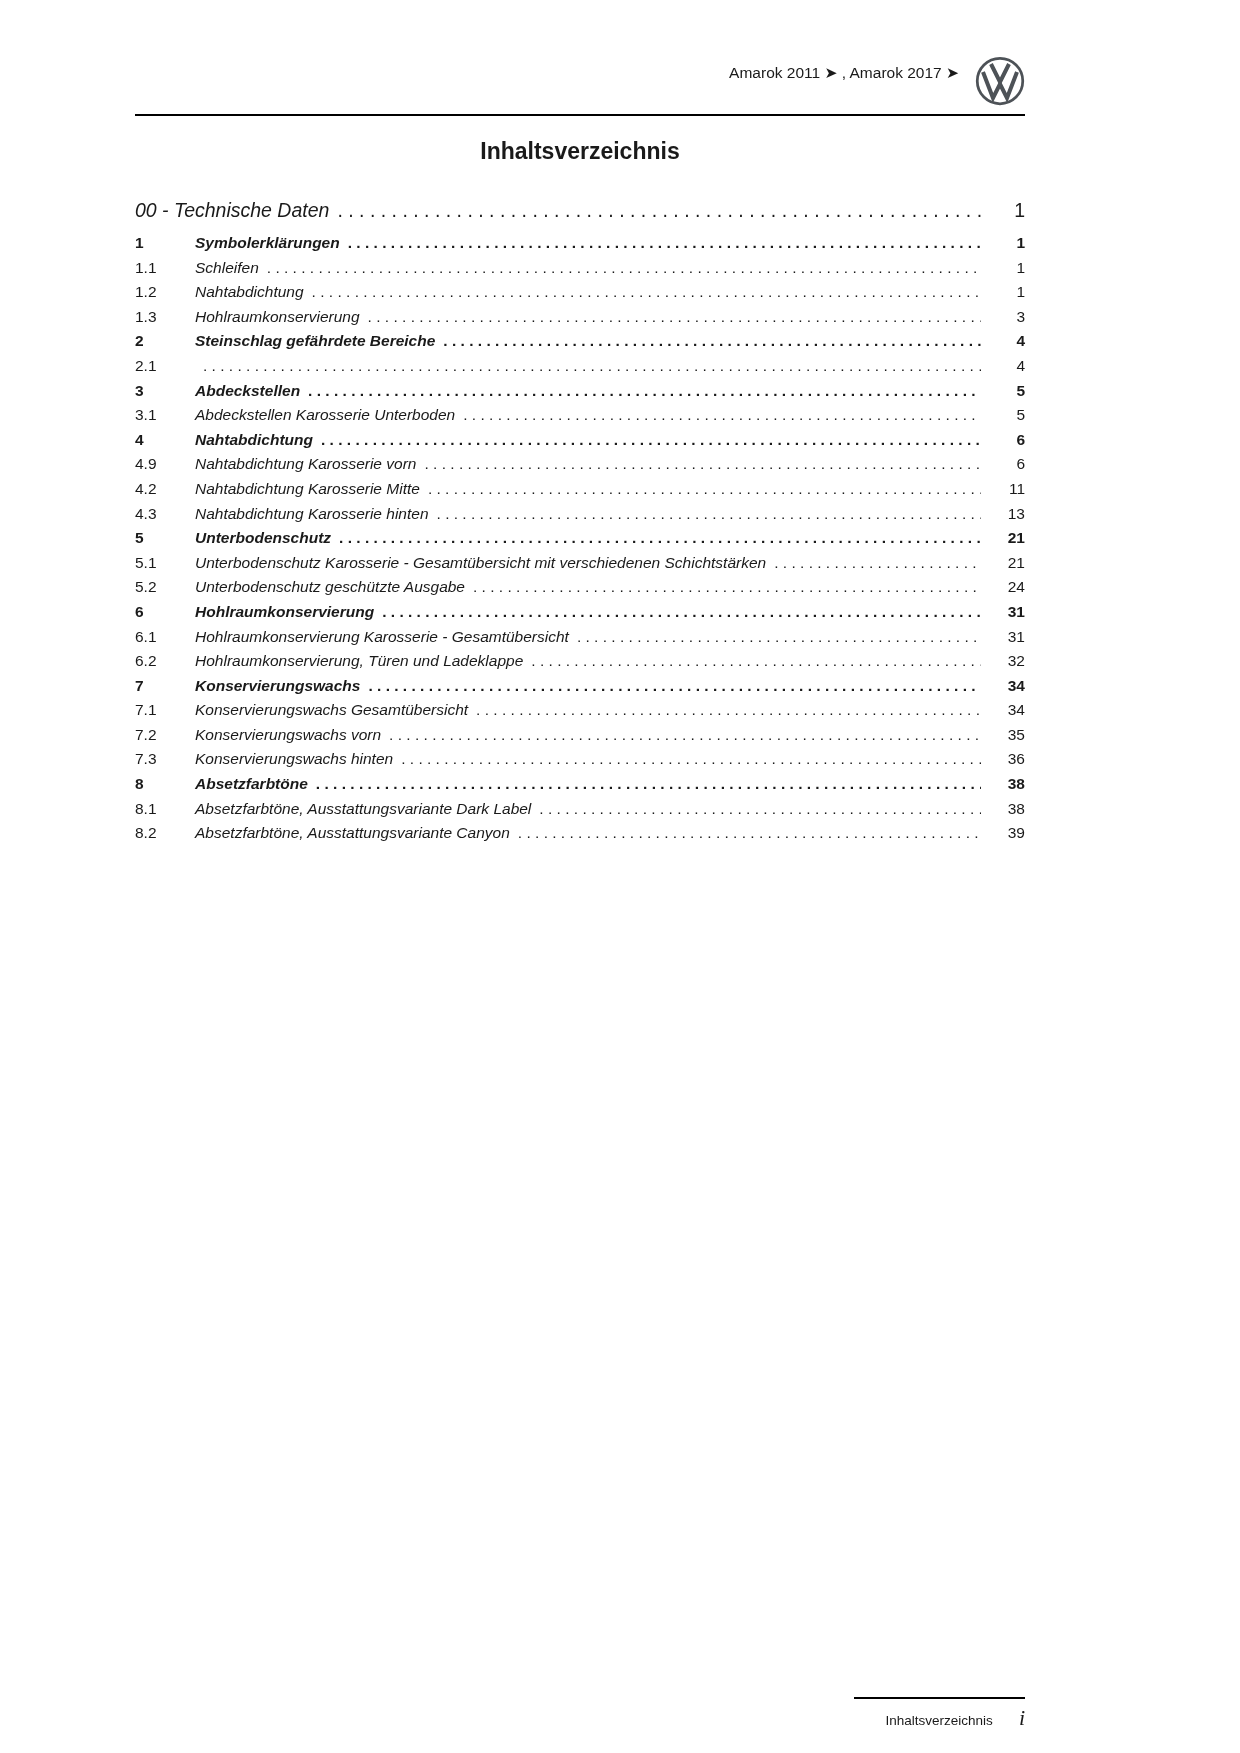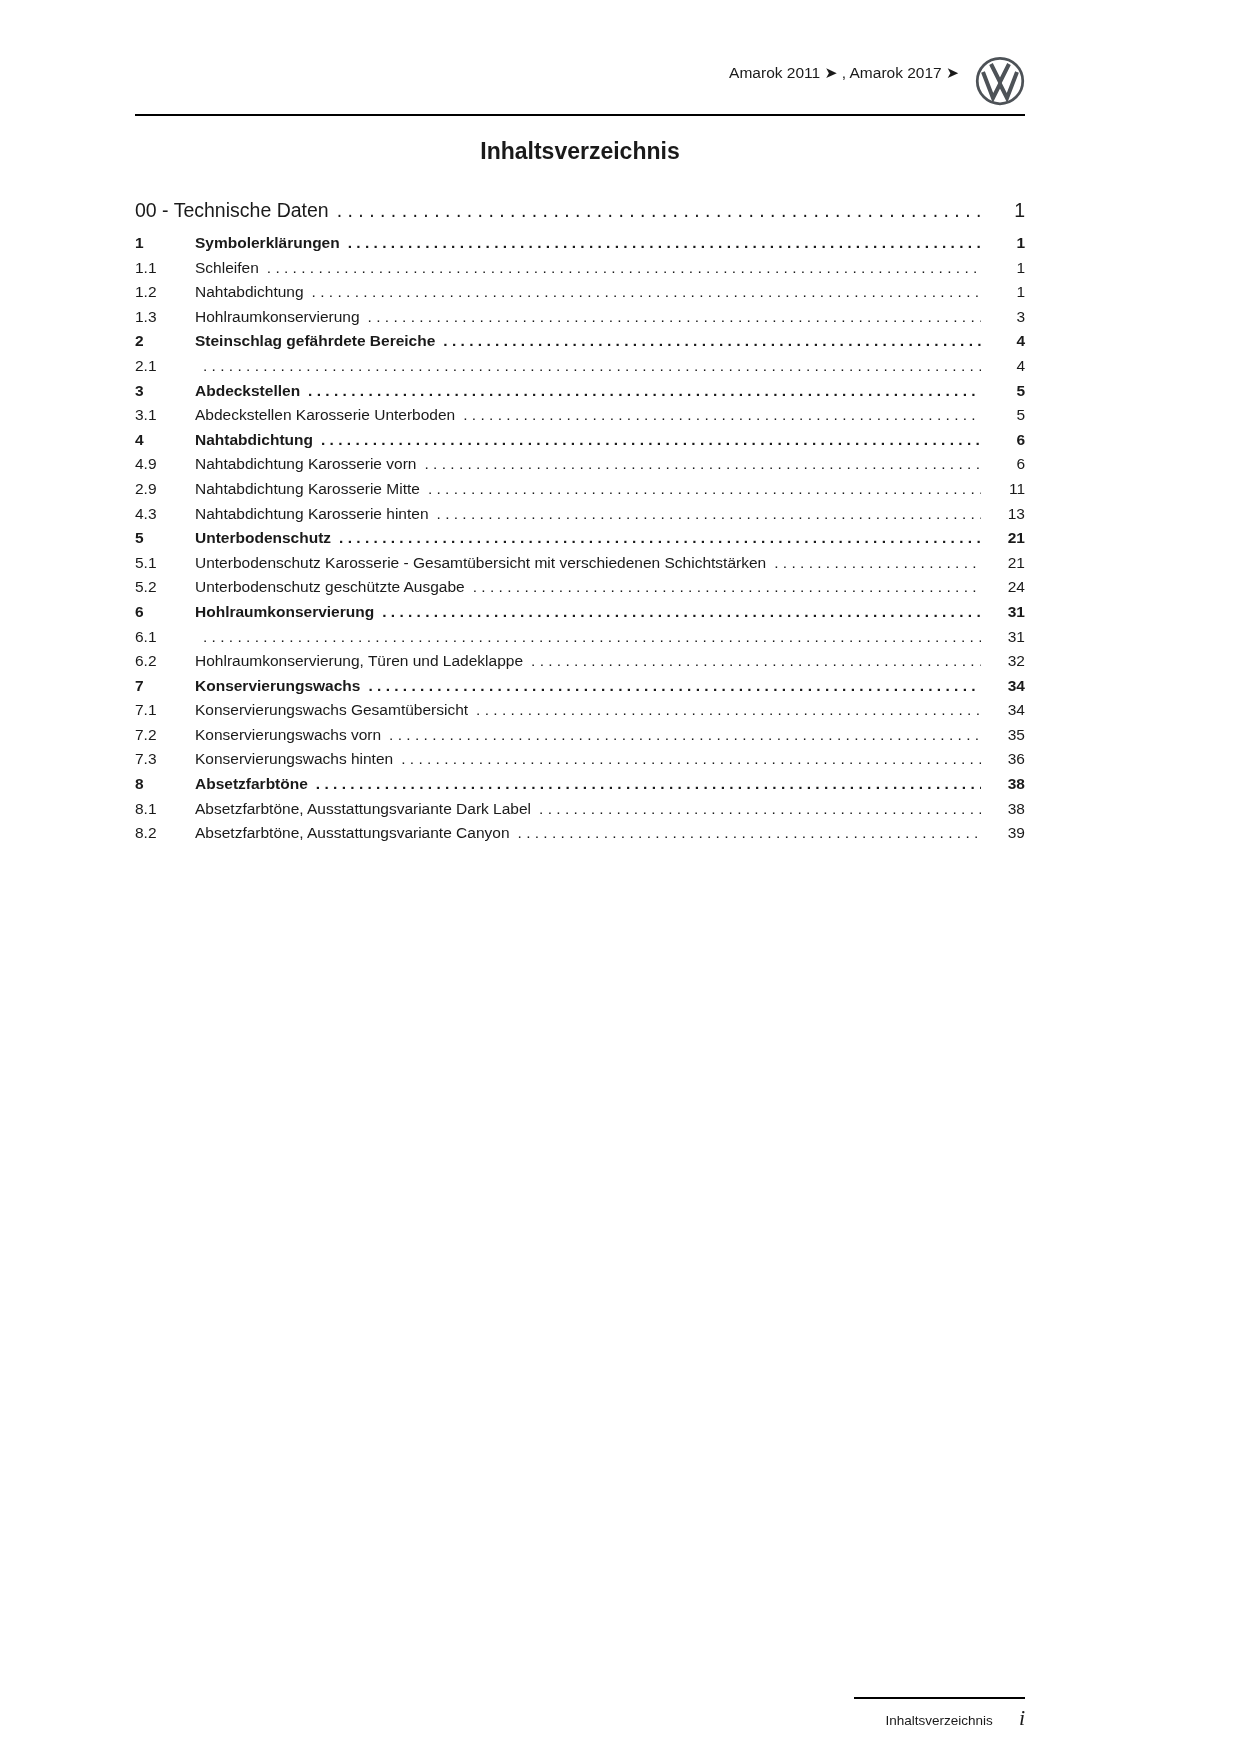--- a/index.html
+++ b/index.html
@@ -54,21 +54,21 @@
   }
   .toc-chapter .toc-label { white-space: nowrap; }
   .toc-row {
     display: flex;
     align-items: baseline;
     font-size: 15.5px;
     line-height: 24.6px;
   }
   .toc-row.bold { font-weight: bold; }
   .toc-num { flex: 0 0 60px; white-space: nowrap; }
-  .toc-label { white-space: nowrap; }
+  .toc-label { white-space: nowrap; font-style: italic; }
   .dots {
     flex: 1 1 0;
     min-width: 0;
     overflow: hidden;
     white-space: nowrap;
     margin: 0 6px 0 8px;
   }
   .toc-page { flex: 0 0 38px; text-align: right; white-space: nowrap; }
   
   .footer {
@@ -168,21 +168,21 @@
           <span class="dots">. . . . . . . . . . . . . . . . . . . . . . . . . . . . . . . . . . . . . . . . . . . . . . . . . . . . . . . . . . . . . . . . . . . . . . . . . . . . . . . . . . . . . . . . . . . . . . . . . . . . . . . . . . . . . . . . . . . . . . . . . . . . . . . . . . . . . . . . . . . . . . . . . . . . . . . . . . . . . . . . . . . . . . . . . . . . . . . . . . . . . . . . . . . . . . . . . . . . . . . . . . . . . . . . . . . . . . . . . . . . . . . . . . . . . . . . . . . . . . . . . . . . . . . . . . . . . . . . . . . . . . . . . . . . . . . . . . . . . . . . . . . . . . . . . . . . . . . . . . . . </span>
           <span class="toc-page">6</span>
         </div>
         <div class="toc-row">
           <span class="toc-num">4.9</span>
           <span class="toc-label">Nahtabdichtung Karosserie vorn</span>
           <span class="dots">. . . . . . . . . . . . . . . . . . . . . . . . . . . . . . . . . . . . . . . . . . . . . . . . . . . . . . . . . . . . . . . . . . . . . . . . . . . . . . . . . . . . . . . . . . . . . . . . . . . . . . . . . . . . . . . . . . . . . . . . . . . . . . . . . . . . . . . . . . . . . . . . . . . . . . . . . . . . . . . . . . . . . . . . . . . . . . . . . . . . . . . . . . . . . . . . . . . . . . . . . . . . . . . . . . . . . . . . . . . . . . . . . . . . . . . . . . . . . . . . . . . . . . . . . . . . . . . . . . . . . . . . . . . . . . . . . . . . . . . . . . . . . . . . . . . . . . . . . . . . </span>
           <span class="toc-page">6</span>
         </div>
         <div class="toc-row">
-          <span class="toc-num">2.9</span>
+          <span class="toc-num">4.2</span>
           <span class="toc-label">Nahtabdichtung Karosserie Mitte</span>
           <span class="dots">. . . . . . . . . . . . . . . . . . . . . . . . . . . . . . . . . . . . . . . . . . . . . . . . . . . . . . . . . . . . . . . . . . . . . . . . . . . . . . . . . . . . . . . . . . . . . . . . . . . . . . . . . . . . . . . . . . . . . . . . . . . . . . . . . . . . . . . . . . . . . . . . . . . . . . . . . . . . . . . . . . . . . . . . . . . . . . . . . . . . . . . . . . . . . . . . . . . . . . . . . . . . . . . . . . . . . . . . . . . . . . . . . . . . . . . . . . . . . . . . . . . . . . . . . . . . . . . . . . . . . . . . . . . . . . . . . . . . . . . . . . . . . . . . . . . . . . . . . . . . </span>
           <span class="toc-page">11</span>
         </div>
         <div class="toc-row">
           <span class="toc-num">4.3</span>
           <span class="toc-label">Nahtabdichtung Karosserie hinten</span>
           <span class="dots">. . . . . . . . . . . . . . . . . . . . . . . . . . . . . . . . . . . . . . . . . . . . . . . . . . . . . . . . . . . . . . . . . . . . . . . . . . . . . . . . . . . . . . . . . . . . . . . . . . . . . . . . . . . . . . . . . . . . . . . . . . . . . . . . . . . . . . . . . . . . . . . . . . . . . . . . . . . . . . . . . . . . . . . . . . . . . . . . . . . . . . . . . . . . . . . . . . . . . . . . . . . . . . . . . . . . . . . . . . . . . . . . . . . . . . . . . . . . . . . . . . . . . . . . . . . . . . . . . . . . . . . . . . . . . . . . . . . . . . . . . . . . . . . . . . . . . . . . . . . . </span>
           <span class="toc-page">13</span>
         </div>
@@ -205,20 +205,21 @@
           <span class="toc-page">24</span>
         </div>
         <div class="toc-row bold">
           <span class="toc-num">6</span>
           <span class="toc-label">Hohlraumkonservierung</span>
           <span class="dots">. . . . . . . . . . . . . . . . . . . . . . . . . . . . . . . . . . . . . . . . . . . . . . . . . . . . . . . . . . . . . . . . . . . . . . . . . . . . . . . . . . . . . . . . . . . . . . . . . . . . . . . . . . . . . . . . . . . . . . . . . . . . . . . . . . . . . . . . . . . . . . . . . . . . . . . . . . . . . . . . . . . . . . . . . . . . . . . . . . . . . . . . . . . . . . . . . . . . . . . . . . . . . . . . . . . . . . . . . . . . . . . . . . . . . . . . . . . . . . . . . . . . . . . . . . . . . . . . . . . . . . . . . . . . . . . . . . . . . . . . . . . . . . . . . . . . . . . . . . . . </span>
           <span class="toc-page">31</span>
         </div>
         <div class="toc-row">
           <span class="toc-num">6.1</span>
+          <span class="toc-label">Hohlraumkonservierung Karosserie - Gesamtübersicht</span>
           <span class="dots">. . . . . . . . . . . . . . . . . . . . . . . . . . . . . . . . . . . . . . . . . . . . . . . . . . . . . . . . . . . . . . . . . . . . . . . . . . . . . . . . . . . . . . . . . . . . . . . . . . . . . . . . . . . . . . . . . . . . . . . . . . . . . . . . . . . . . . . . . . . . . . . . . . . . . . . . . . . . . . . . . . . . . . . . . . . . . . . . . . . . . . . . . . . . . . . . . . . . . . . . . . . . . . . . . . . . . . . . . . . . . . . . . . . . . . . . . . . . . . . . . . . . . . . . . . . . . . . . . . . . . . . . . . . . . . . . . . . . . . . . . . . . . . . . . . . . . . . . . . . . </span>
           <span class="toc-page">31</span>
         </div>
         <div class="toc-row">
           <span class="toc-num">6.2</span>
           <span class="toc-label">Hohlraumkonservierung, Türen und Ladeklappe</span>
           <span class="dots">. . . . . . . . . . . . . . . . . . . . . . . . . . . . . . . . . . . . . . . . . . . . . . . . . . . . . . . . . . . . . . . . . . . . . . . . . . . . . . . . . . . . . . . . . . . . . . . . . . . . . . . . . . . . . . . . . . . . . . . . . . . . . . . . . . . . . . . . . . . . . . . . . . . . . . . . . . . . . . . . . . . . . . . . . . . . . . . . . . . . . . . . . . . . . . . . . . . . . . . . . . . . . . . . . . . . . . . . . . . . . . . . . . . . . . . . . . . . . . . . . . . . . . . . . . . . . . . . . . . . . . . . . . . . . . . . . . . . . . . . . . . . . . . . . . . . . . . . . . . . </span>
           <span class="toc-page">32</span>
         </div>
         <div class="toc-row bold">

